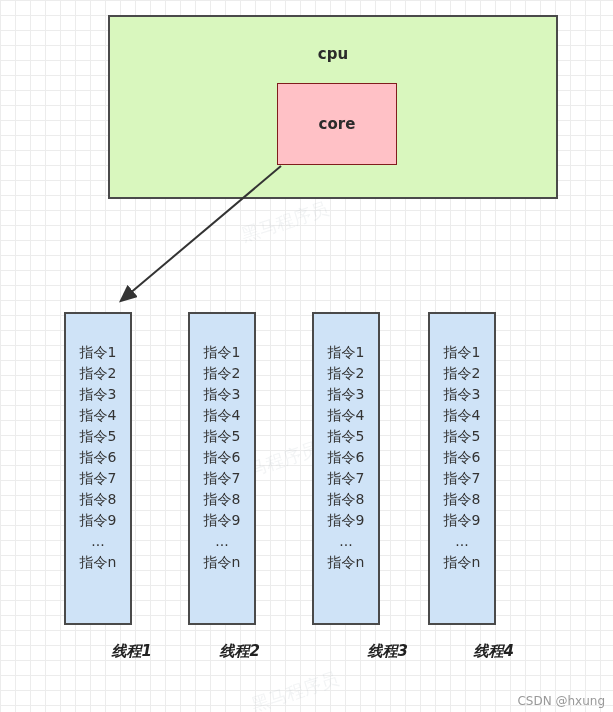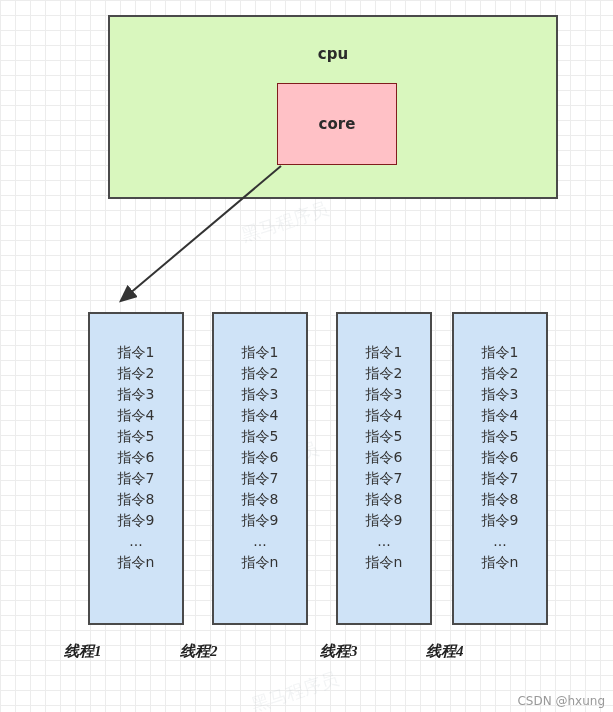--- a/index.html
+++ b/index.html
@@ -51,44 +51,42 @@
   }
   .arrow-svg {
     position: absolute;
     left: 0; top: 0;
     width: 613px; height: 712px;
     pointer-events: none;
   }
   .thread-box {
     position: absolute;
     top: 312px;
-    width: 96px; height: 313px;
+    width: 68px; height: 313px;
     border: 2px solid #4a4a4a;
     box-sizing: border-box;
     background-color: #cfe3f7;
-    margin-left: 24px;
   }
   .instructions {
     padding-top: 28px;
     text-align: center;
     font-size: 14px;
     line-height: 21px;
     color: #333333;
     white-space: pre-line;
   }
   .thread-label {
     position: absolute;
     top: 642px;
     width: 88px;
-    text-align: left;
+    text-align: right;
     font-weight: bold;
     font-style: italic;
     font-size: 15px;
     color: #222222;
-    font-family: Liberation Serif, serif;
   }
   .bg-watermark {
     position: absolute;
     color: #9aa7b0;
     opacity: 0.12;
     font-size: 18px;
     transform: rotate(-18deg);
     white-space: nowrap;
     pointer-events: none;
   }
@@ -173,19 +171,19 @@
 指令5
 指令6
 指令7
 指令8
 指令9
 ...
 指令n</div>
   </div>
 
   <div class="thread-label" style="left:64px;">线程1</div>
-  <div class="thread-label" style="left:180px;">线程2</div>
+  <div class="thread-label" style="left:172px;">线程2</div>
   <div class="thread-label" style="left:320px;">线程3</div>
   <div class="thread-label" style="left:426px;">线程4</div>
 
   <div class="csdn-watermark">CSDN @hxung</div>
 
 </div>
 
 </body></html>

